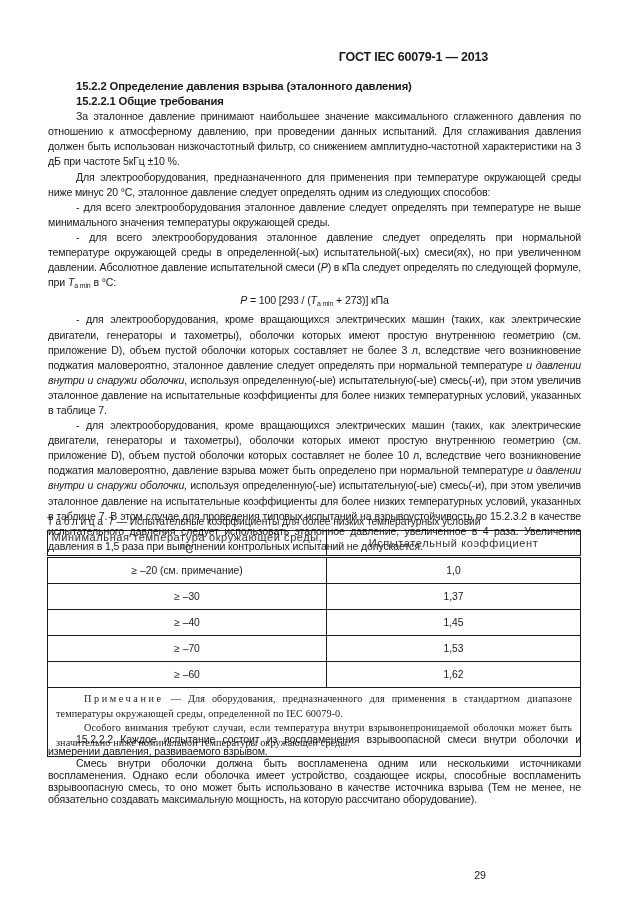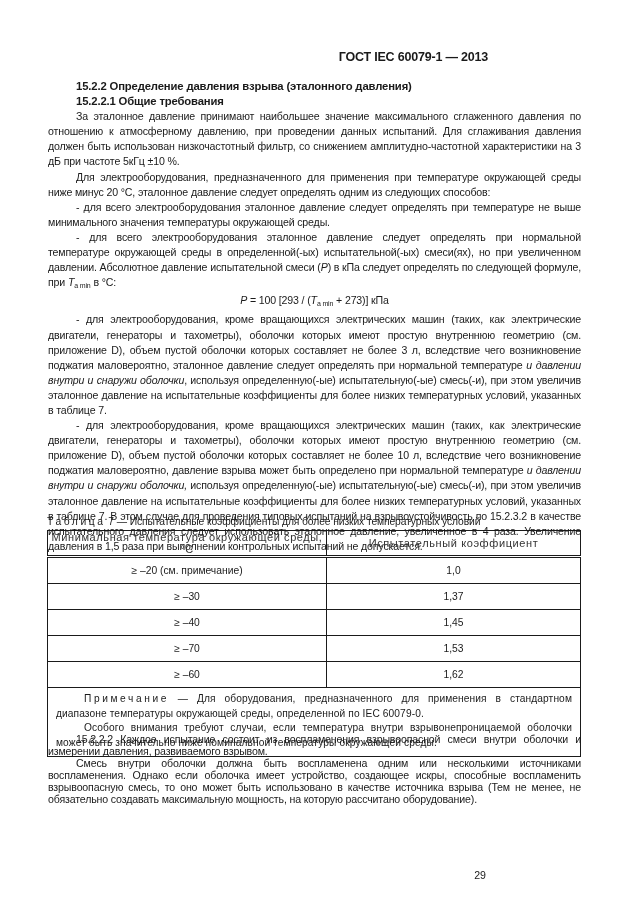--- a/index.html
+++ b/index.html
@@ -31,21 +31,21 @@
     table.t7 th {
       height: 24px; font-weight: normal; font-size: 11px; letter-spacing: 0.6px; color: #333;
       border-bottom: 3px double #1a1a1a;
     }
     table.t7 td { height: 25px; }
     table.t7 td.c1 { width: 278px; }
     table.t7 td.note {
       text-align: justify; padding: 4px 8px 6px 8px; line-height: 14.6px; font-size: 10.2px;
       letter-spacing: 0.1px;
     }
-    .note p { text-indent: 28px; }
+    .note p { text-indent: 28px; font-family: Liberation Serif, serif; }
     .note .sp { letter-spacing: 2.6px; }
     .content2 {
       position: absolute; left: 48px; top: 733px; width: 533px;
       font-size: 10.6px; line-height: 12px; letter-spacing: -0.15px;
     }
     .pagenum { position: absolute; right: 50px; top: 857px; font-size: 10.6px; margin-top: 12px; }
   </style>
 </head>
 <body>
 

